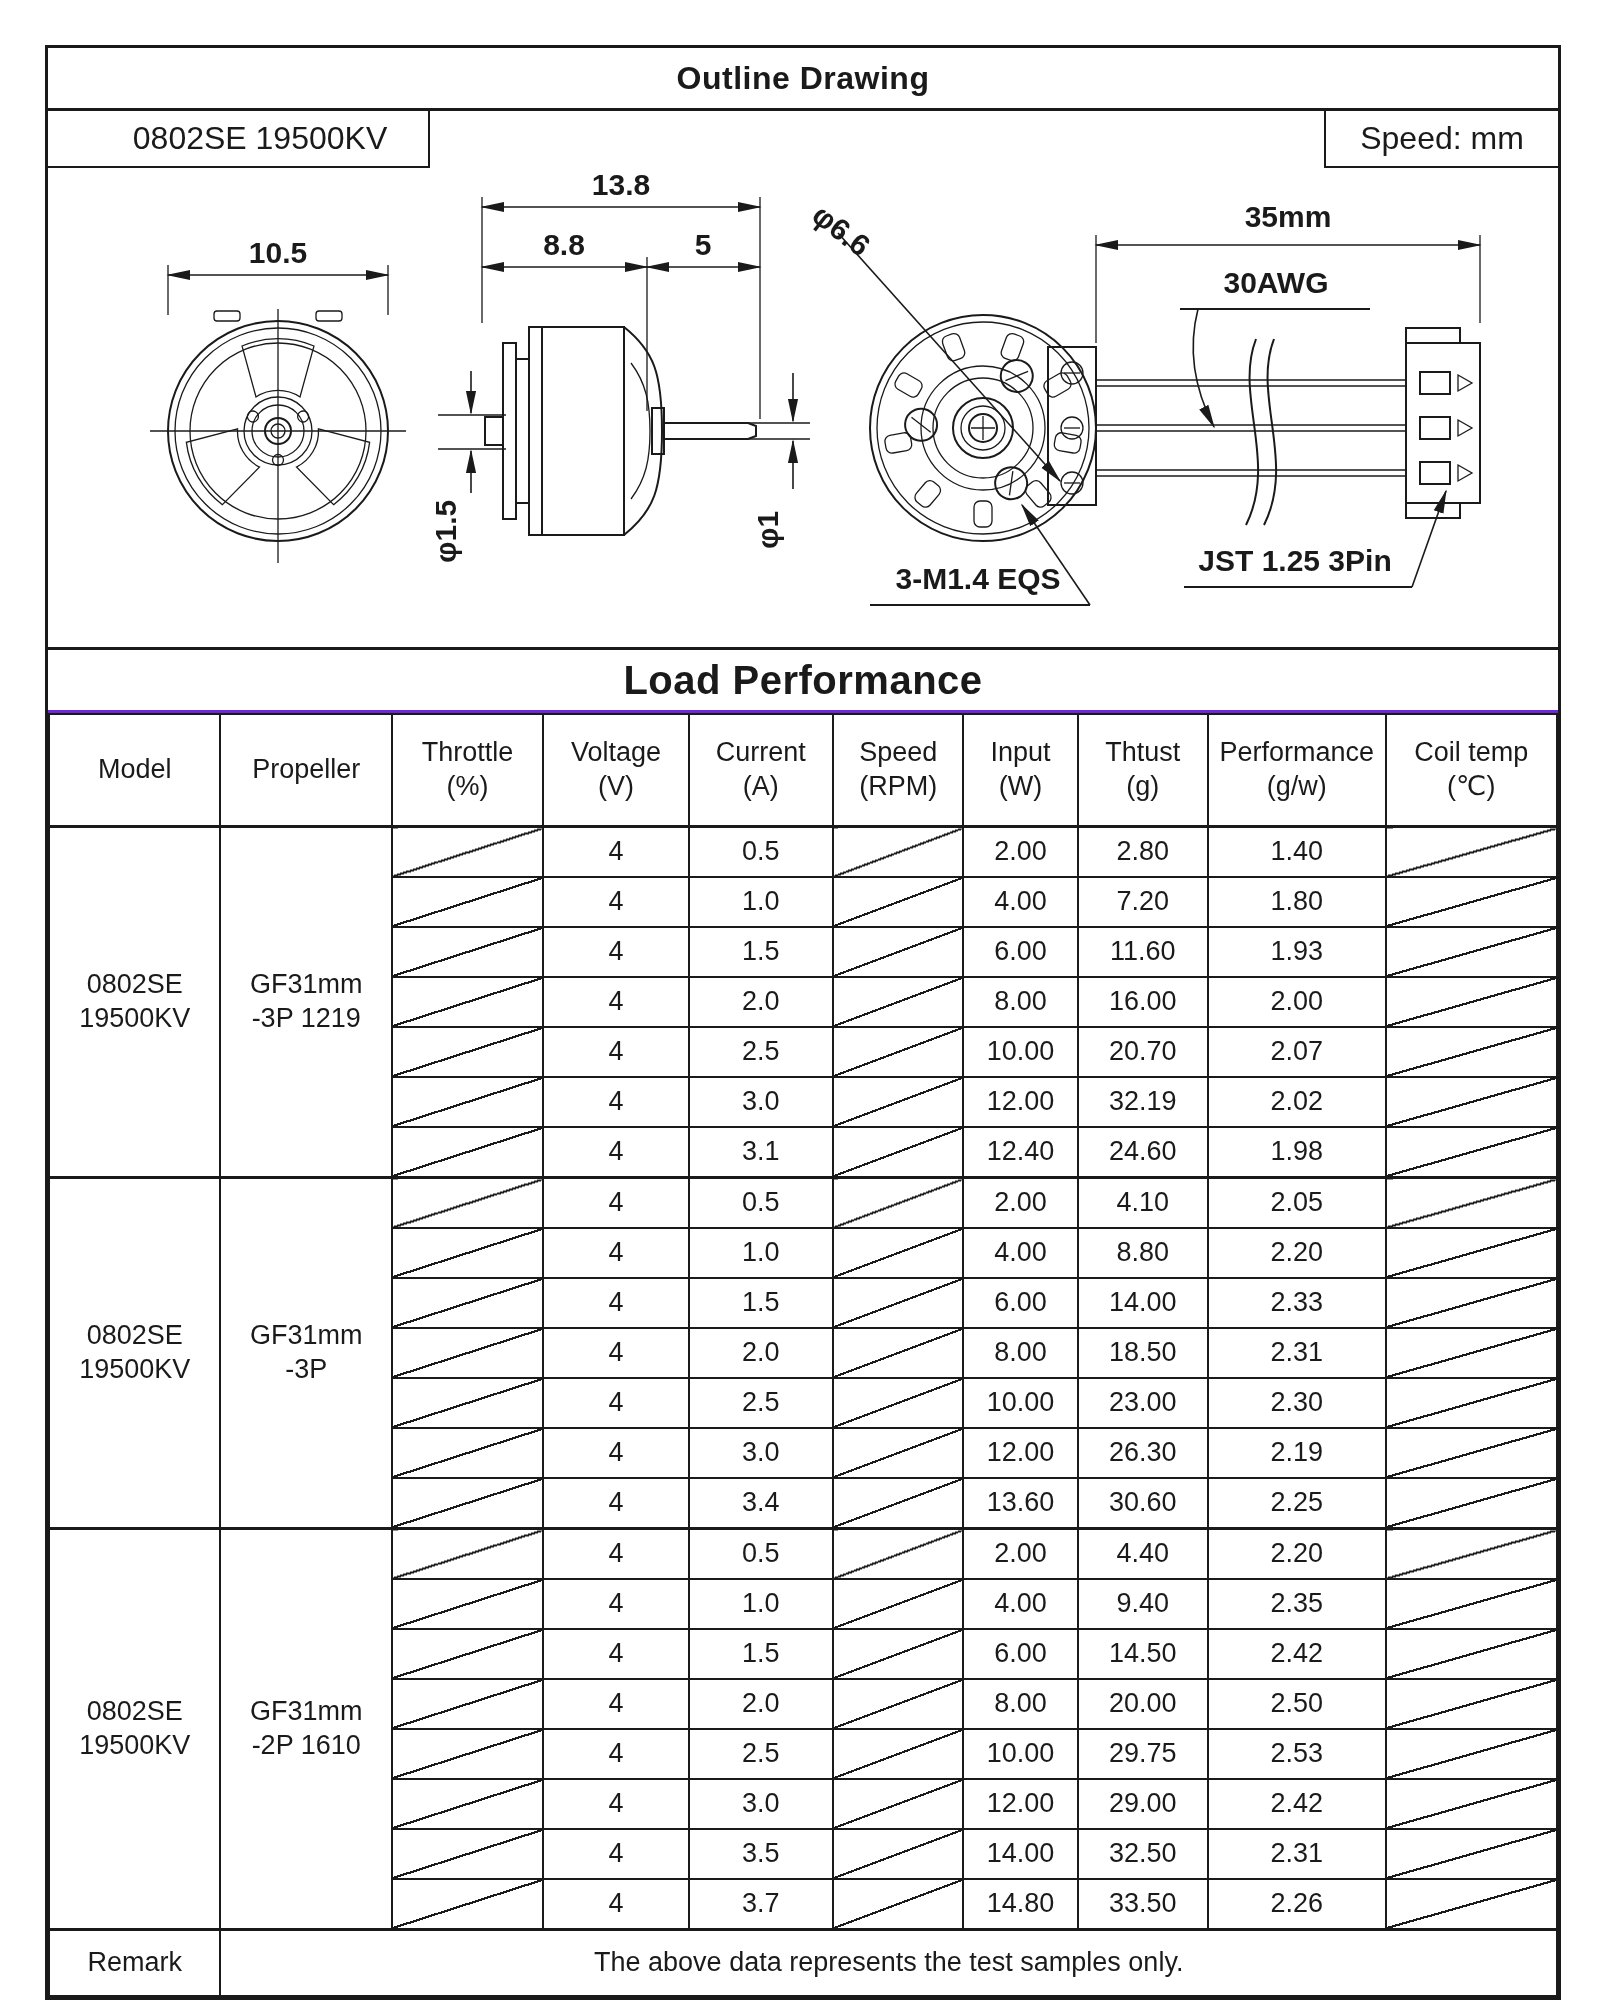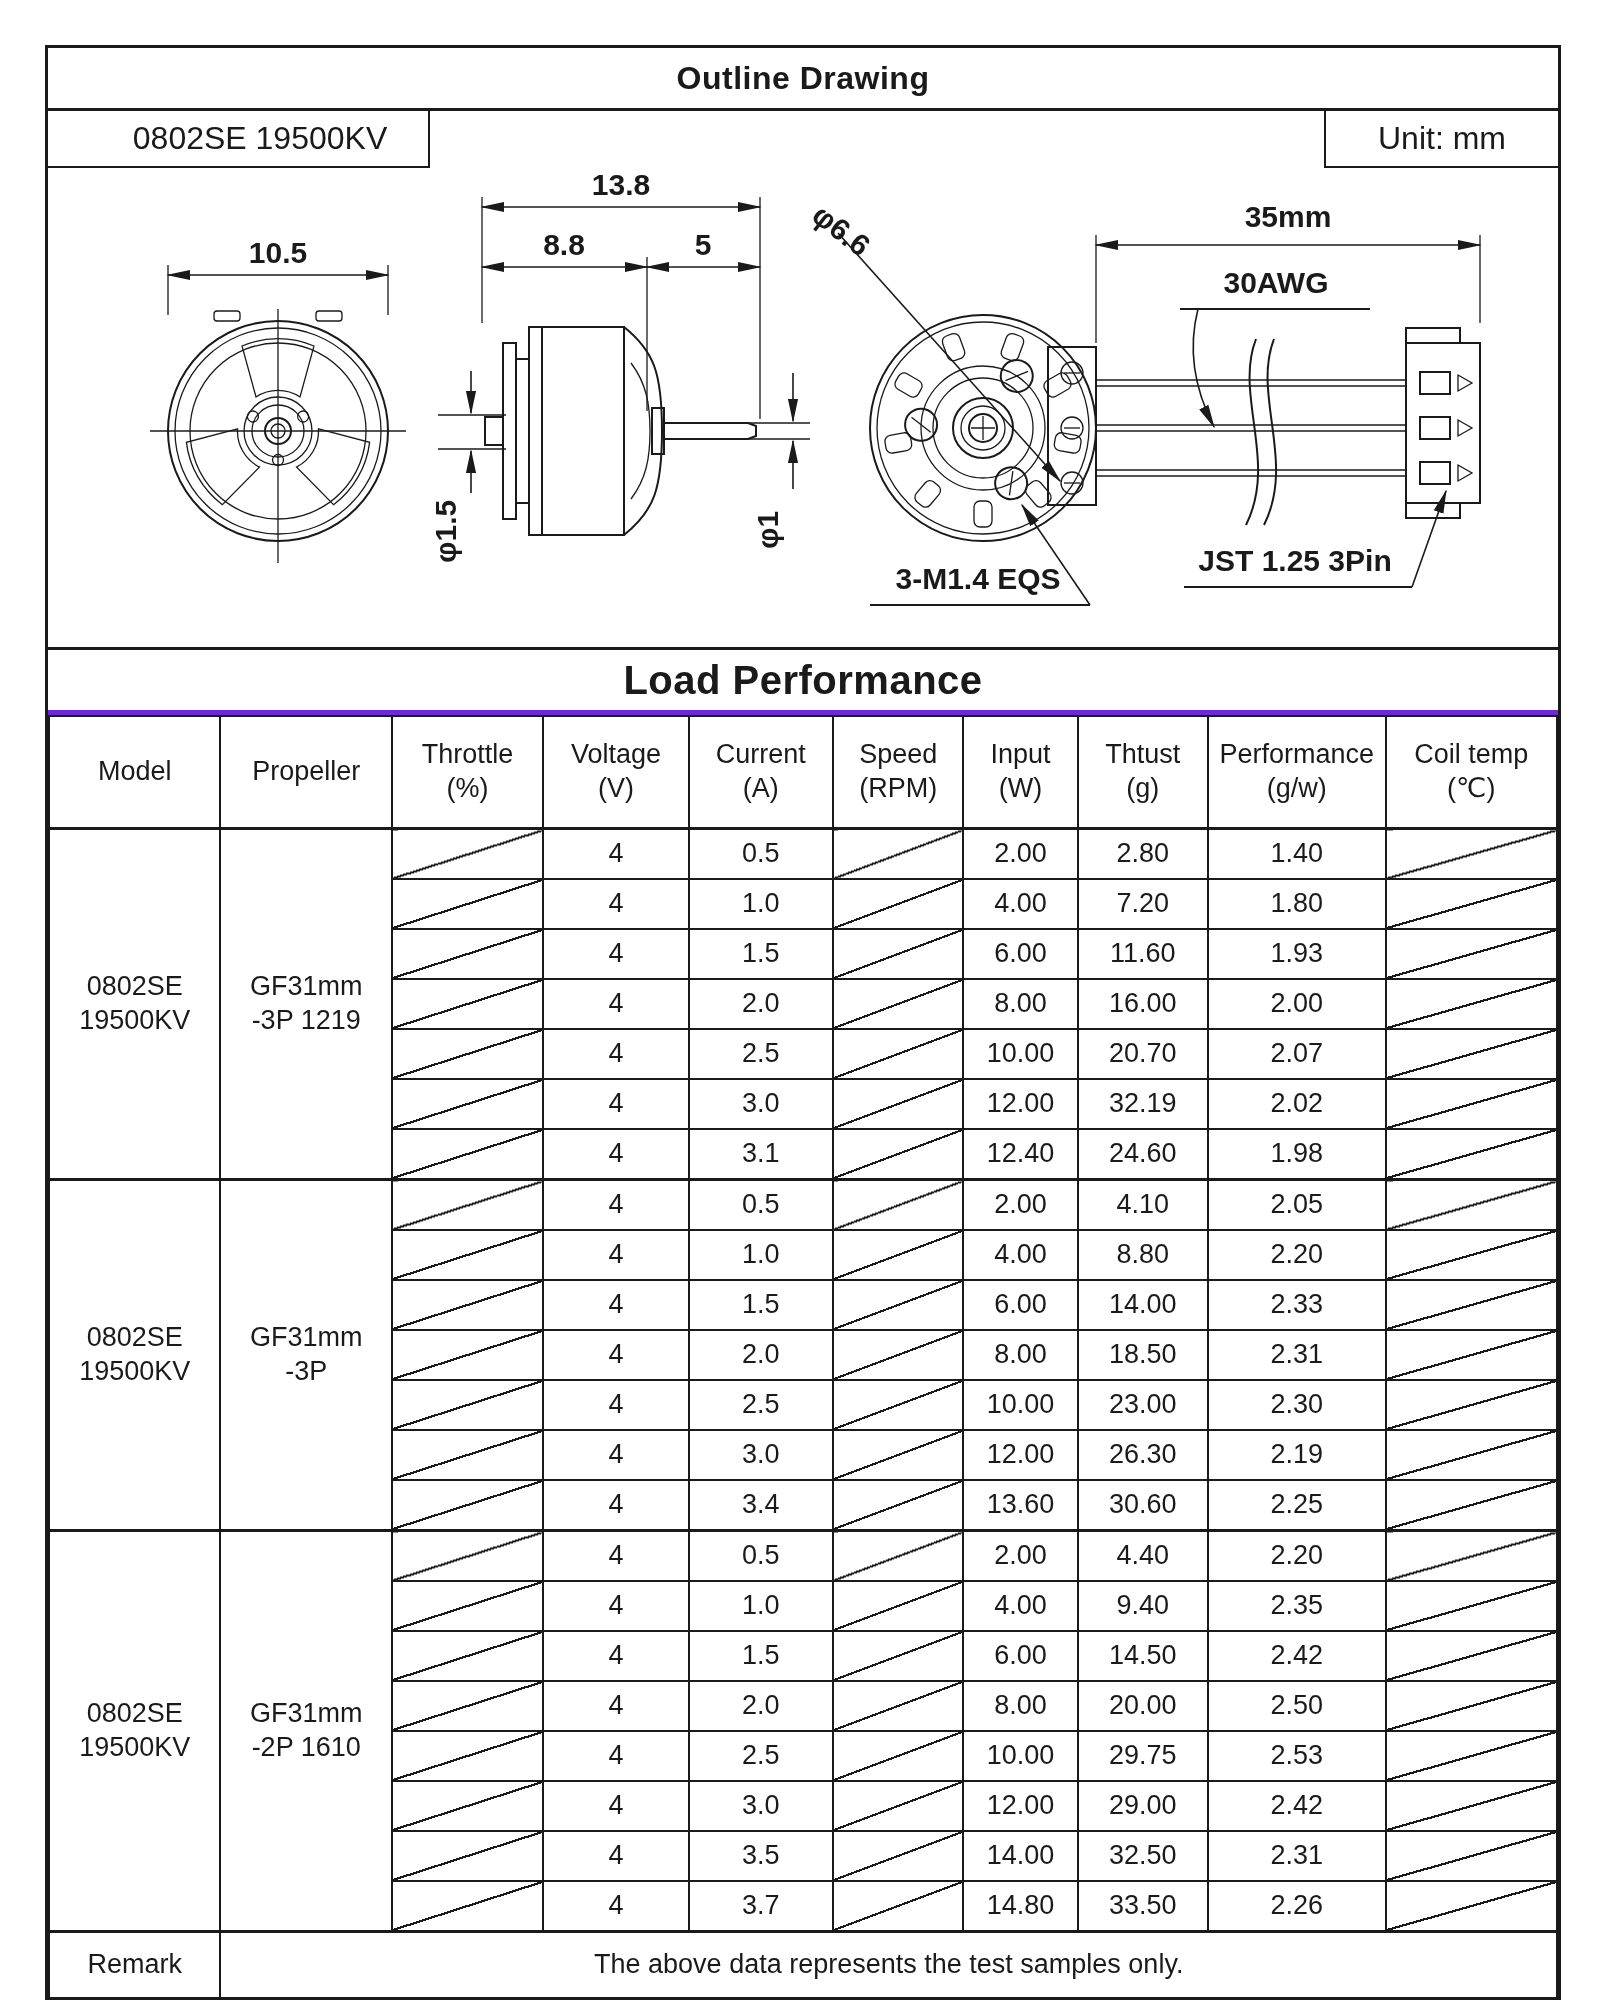--- a/index.html
+++ b/index.html
@@ -3,21 +3,21 @@
 <meta charset="utf-8">
 <style>
   html,body{margin:0;padding:0;background:#fff;}
   body{width:1600px;height:2000px;position:relative;font-family:"Liberation Sans","DejaVu Sans",sans-serif;color:#1a1a1a;}
   .sheet{position:absolute;left:45px;top:45px;width:1510px;border:3px solid #1a1a1a;background:#fff;}
   .title-row{height:60px;display:flex;align-items:center;justify-content:center;border-bottom:3px solid #1a1a1a;font-size:32px;font-weight:600;letter-spacing:.5px;}
   .drawing-wrap{position:relative;height:536px;border-bottom:3px solid #1a1a1a;}
   .badge{position:absolute;top:0;height:55px;display:flex;align-items:center;justify-content:center;font-size:32px;background:#fff;z-index:2;}
   .model-badge{left:0;width:336px;border-right:2.5px solid #1a1a1a;border-bottom:2.5px solid #1a1a1a;padding-left:44px;}
   .unit-badge{right:0;width:232px;border-left:2.5px solid #1a1a1a;border-bottom:2.5px solid #1a1a1a;}
-  .banner{height:60px;display:flex;align-items:center;justify-content:center;border-bottom:5px solid #6d28d9;font-size:40px;font-weight:600;letter-spacing:.5px;}
+  .banner{height:60px;display:flex;align-items:center;justify-content:center;border-bottom:3px solid #6d28d9;font-size:40px;font-weight:600;letter-spacing:.5px;}
   svg.dwg{position:absolute;inset:0;}
   .dwg-line{stroke:#1a1a1a;stroke-width:2;fill:none;}
   .dwg-thin{stroke:#1a1a1a;stroke-width:1.3;fill:none;}
   .dim-line{stroke:#1a1a1a;stroke-width:1.6;fill:none;}
   .dwg-text{font:600 30px "Liberation Sans","DejaVu Sans",sans-serif;fill:#1a1a1a;}
   table.load{border-collapse:collapse;table-layout:fixed;width:100%;}
   table.load th,table.load td{border:2px solid #1a1a1a;text-align:center;vertical-align:middle;font-size:27px;padding:0;line-height:1.25;}
   table.load thead th{height:110px;font-weight:500;border-bottom:3px solid #1a1a1a;}
   table.load tbody td{height:48px;font-weight:500;}
   table.load tr.group-start td{border-top:3px solid #1a1a1a;}
@@ -28,21 +28,21 @@
 </style>
 </head>
 <body>
 
 <div class="sheet">
 
   <div class="title-row">Outline Drawing</div>
 
   <div class="drawing-wrap">
     <div class="badge model-badge">0802SE 19500KV</div>
-    <div class="badge unit-badge">Unit: mm</div>
+    <div class="badge unit-badge">Speed: mm</div>
 
     <svg class="dwg" viewBox="0 0 1504 536" width="1504" height="536">
       <defs>
         <marker id="arr" viewBox="0 0 14 8" refX="13" refY="4" markerWidth="15" markerHeight="9" orient="auto-start-reverse">
           <path d="M0,1 L14,4 L0,7 Z" fill="#1a1a1a"></path>
         </marker>
       </defs>
 
       <g transform="translate(230,320)">
         <line class="dwg-thin" x1="-128" y1="0" x2="128" y2="0"></line>

